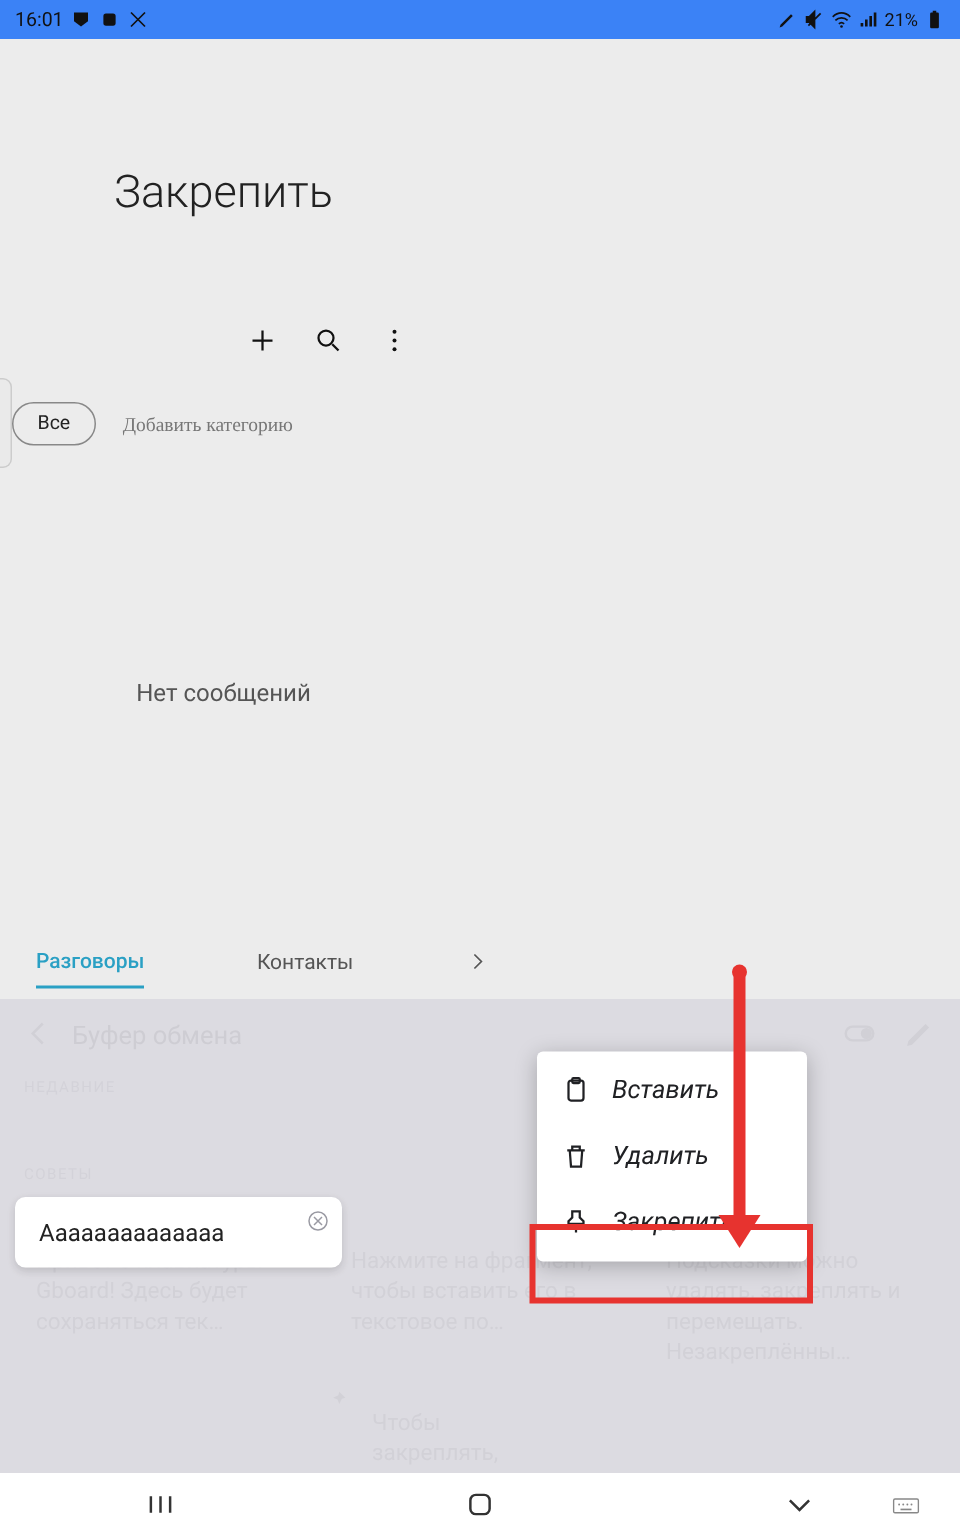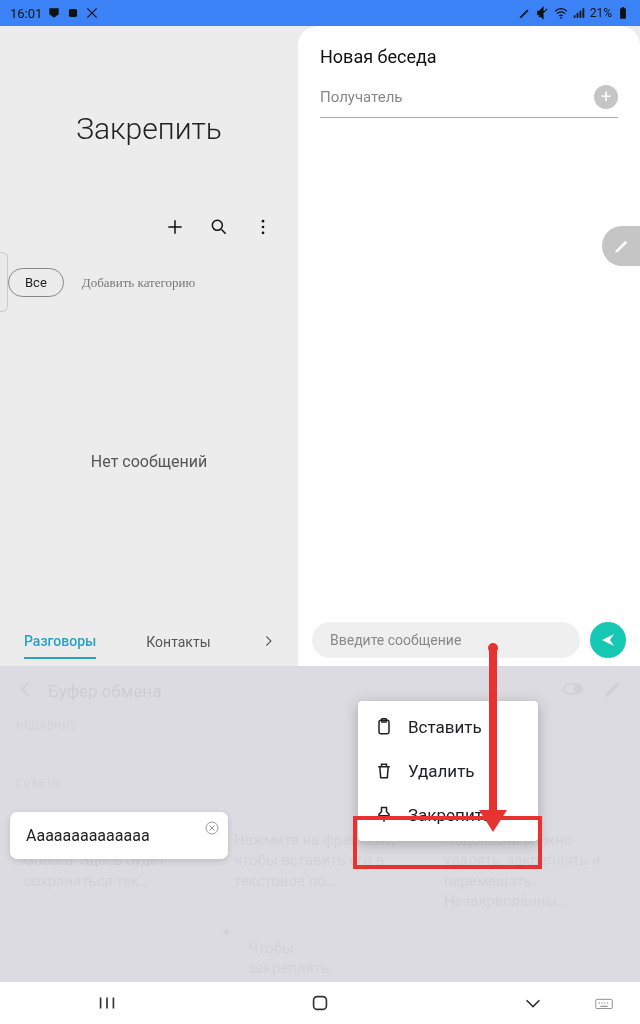--- a/index.html
+++ b/index.html
@@ -22,21 +22,21 @@
   .left-actions { display:flex; justify-content:flex-end; padding-right:24px; gap:22px; margin-bottom:30px; }
   .left-actions .act { width:22px; height:22px; display:flex; align-items:center; justify-content:center; }
   .left-actions .act svg { width:20px; height:20px; }
 
   .chiprow { display:flex; align-items:center; gap:18px; padding-left:8px; margin-bottom:0; }
   .chip { border:1px solid #888; border-radius:18px; padding:6px 16px; font-size:13px; color:#222; background:#fff0; }
   .chip-add { font-size:13px; color:#777;font-family:Liberation Serif, serif; }
 
   .nomessages { text-align:center; color:#555; font-size:16px; margin-top:155px; }
 
-  .tabs { display:flex; align-items:center; padding:0 24px; height:48px; margin-top:auto; gap:50px; }
+  .tabs { display:flex; align-items:center; padding:0 24px; height:48px; margin-top:auto; gap:75px; }
   .tab { font-size:14px; color:#555; padding:8px 0; }
   .tab.active { color:#2aa0c4; border-bottom:2px solid #2aa0c4; font-weight:500; }
   .tabs .chev { margin-left:auto; }
 
   .notch { position:absolute; left:0; top:252px; width:8px; height:60px; background:#eaeaea; border:1px solid #ccc; border-left:none; border-radius:0 6px 6px 0; }
 
   
   .rp-head { padding:20px 22px 0 22px; }
   .rp-title { font-size:18px; margin-bottom:18px; color:#111; }
   .recipient-row { display:flex; align-items:center; border-bottom:1px solid #aaa; padding-bottom:8px; }
@@ -57,27 +57,27 @@
   .cp-head { display:flex; align-items:center; padding:12px 16px; gap:12px; color:#858590; }
   .cp-head .back svg{ width:20px;height:20px; fill:#919199;}
   .cp-title { font-size:17px; color:#808089; }
   .cp-head .tools { margin-left:auto; display:flex; gap:18px; }
   .cp-head .tools svg { width:22px;height:22px; fill:#919199;}
 
   .cp-sec { font-size:10px; letter-spacing:1px; color:#a3a3ad; padding:4px 16px 6px; }
   .card { background:#fcfcfd; border-radius:7px; padding:14px 16px 14px 14px; box-shadow:0 1px 2px rgba(0,0,0,0.06); position:relative; font-size:15px; color:#2a2a2e; flex:1; min-height:110px; display:flex; flex-direction:column; }
   .card.bg { background:transparent; box-shadow:none; color:#9a9aa3; } 
   .card .txt{ color:#9a9aa3; font-size:15px; line-height:1.35;}
-  .brightcard { position:absolute; left:10px; top:146px; width:218px; background:#fff; border-radius:7px; box-shadow:0 2px 6px rgba(0,0,0,0.12); padding:14px 16px; font-size:16px; color:#222; }
+  .brightcard { position:absolute; left:10px; top:132px; width:218px; background:#fff; border-radius:7px; box-shadow:0 2px 6px rgba(0,0,0,0.12); padding:14px 16px; font-size:16px; color:#222; }
   .brightcard .del{ position:absolute; top:8px; right:8px;} 
   .brightcard .del svg{width:16px;height:16px; stroke:#9a9aa3;}
 
   
   .menu { position:absolute; left:358px; top:35px; width:180px; background:#fff; border-radius:4px; box-shadow:0 3px 14px rgba(0,0,0,0.25); z-index:20; padding:4px 0; }
-  .menu-item { display:flex; align-items:center; gap:14px; padding:12px 16px; font-size:17px; color:#202124; }
+  .menu-item { display:flex; align-items:center; gap:14px; padding:12px 16px; font-size:17px; color:#202124;font-style:italic; }
   .menu-item svg{ width:20px; height:20px; stroke:#202124; fill:none; stroke-width:1.8;}
   .menu-box { position:absolute; left:353px; top:150px; width:189px; height:53px; border:4px solid #e7332f; z-index:21; }
 
   
   .arrow { position:absolute; z-index:22; }
   .arrow-line { position:absolute; width:8px; background:#e7332f; }
   .arrow-head { position:absolute; width:0; height:0; border-left:14px solid transparent; border-right:14px solid transparent; border-top:22px solid #e7332f; }
 
   
   .navbar { position:absolute; bottom:0; left:0; right:0; height:42px; background:#fff; display:flex; align-items:center; justify-content:space-around; }
@@ -171,42 +171,20 @@
     <div class="nomessages">Нет сообщений</div>
     <div class="tabs">
       <div class="tab active">Разговоры</div>
       <div class="tab">Контакты</div>
       <div class="chev"><svg width="14" height="14" viewBox="0 0 24 24">
             <path fill="none" stroke="#555" stroke-width="2" d="M9 4l8 8-8 8"></path>
           </svg></div>
     </div>
   </div>
 
-  <div class="right">
-    <div class="rp-head">
-      <div class="rp-title">Новая беседа</div>
-      <div class="recipient-row">
-        <div class="lbl">Получатель</div>
-        <div class="add-circle">+</div>
-      </div>
-    </div>
-    <div class="fab">
-        <svg viewBox="0 0 24 24">
-          <path d="M3 21l3.5-.9L19 7.6 16.4 5 3.9 17.5z"></path>
-        </svg>
-      </div>
-    <div class="compose">
-      <div class="compose-in">Введите сообщение</div>
-      <div class="send">
-          <svg viewBox="0 0 24 24">
-            <path d="M3 12l18-9-6 9 6 9z"></path>
-          </svg>
-        </div>
-    </div>
-  </div>
 </div>
 
 <div class="clippanel">
   <div class="cp-head">
     <span class="back"><svg viewBox="0 0 24 24">
           <path d="M15 4l-8 8 8 8" fill="none" stroke="#919199" stroke-width="2"></path>
         </svg></span>
     <span class="cp-title">Буфер обмена</span>
     <div class="tools">
       <span><svg viewBox="0 0 24 24">

